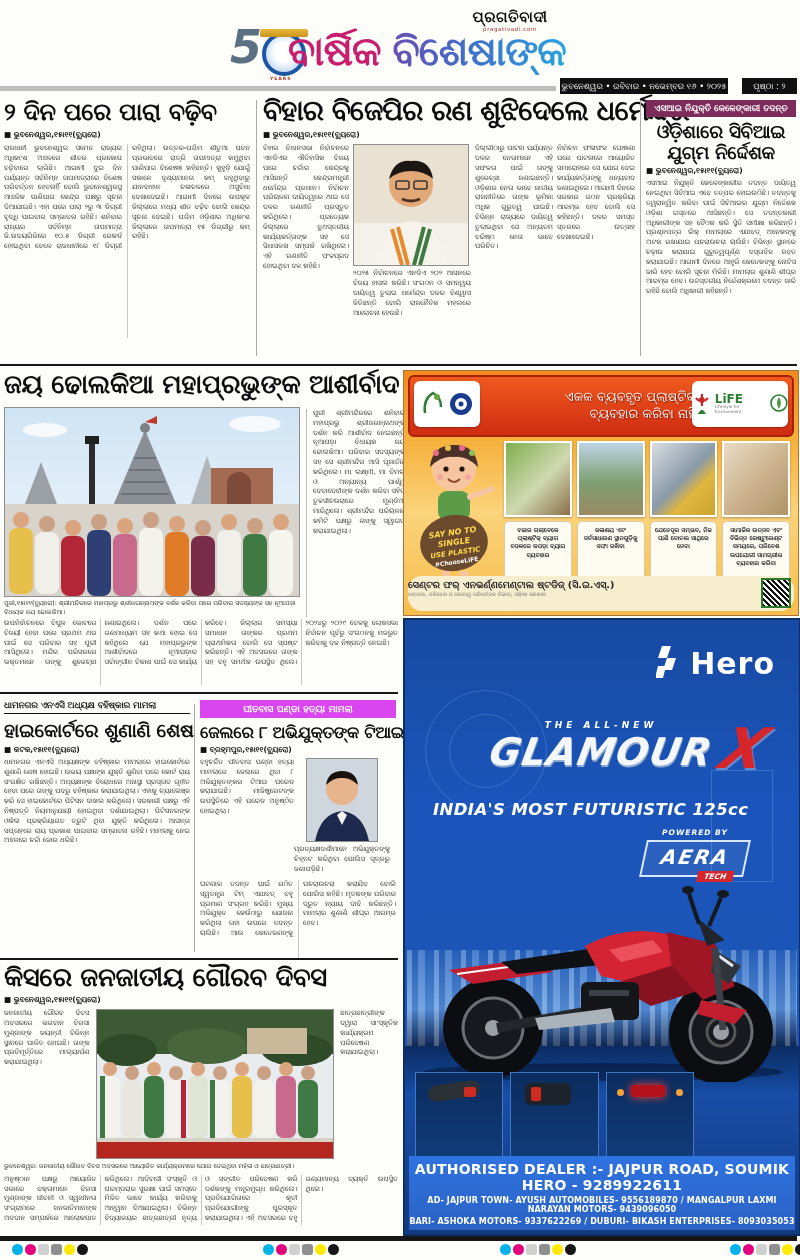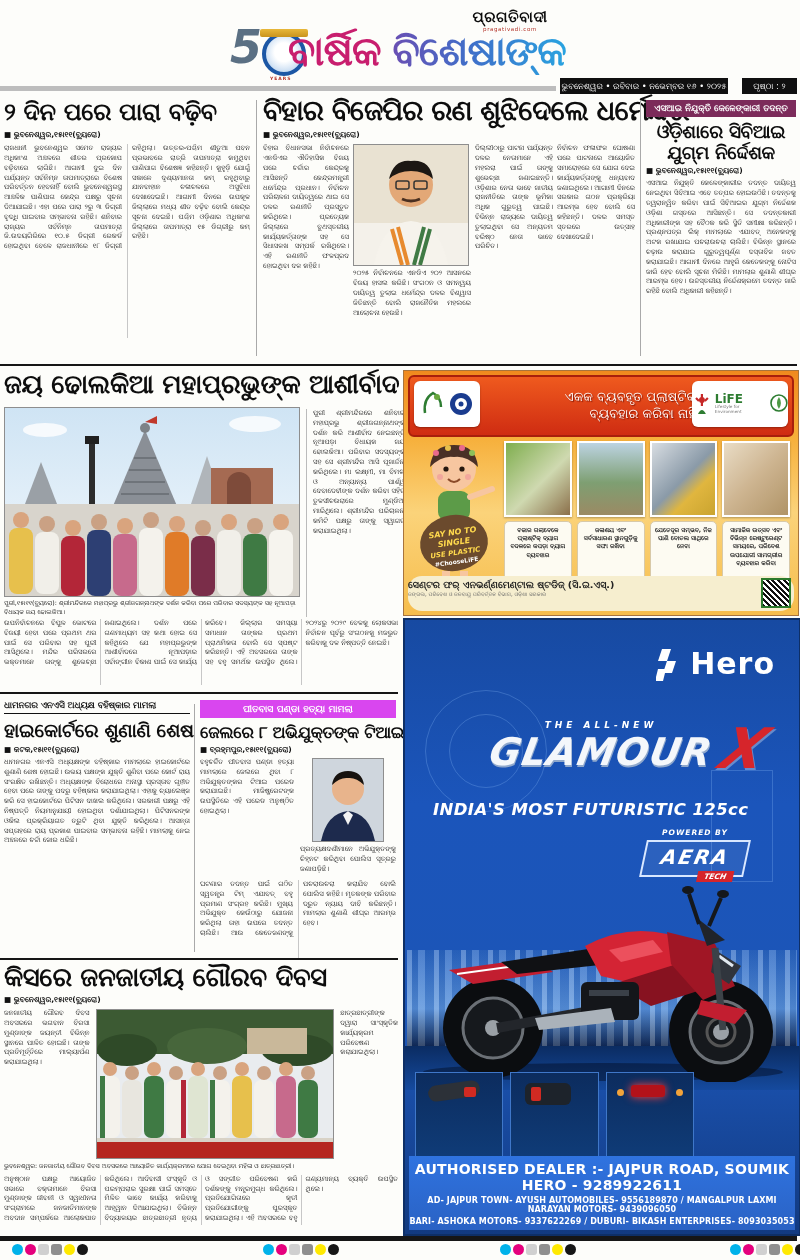--- a/index.html
+++ b/index.html
@@ -44,21 +44,21 @@
   .tip-card{background:#fdfbf2;border:1px solid #d8c9a8;border-radius:5px;padding:4px 3px;font-size:6.1px;line-height:1.35;text-align:center;font-weight:700;color:#222;height:56px;overflow:hidden;}
   .ad-footer{position:absolute;left:4px;right:4px;bottom:4px;height:32px;background:#f6eecf;border-radius:14px;text-align:left;padding-top:3px;}
   .ad-org{font-size:9.5px;font-weight:800;color:#222;}
   .ad-org-sub{font-size:5.4px;color:#666;}
   .qr{position:absolute;right:7px;bottom:7px;width:26px;height:26px;border:2px solid #2c7a2c;
       background:repeating-linear-gradient(45deg,#111 0 2px,#fff 2px 4px),#fff;}
   
   #ad-hero{position:absolute;left:403px;top:618px;width:394px;height:614px;border:2px solid #0e2f66;color:#fff;overflow:hidden;
      background:linear-gradient(180deg,#174aa2 0%,#1b55bb 30%,#1c55b6 68%,#123a80 100%);}
   .circuit{position:absolute;border:1px solid rgba(150,200,255,.25);}
-  .hero-logo{position:absolute;top:26px;right:24px;display:flex;align-items:flex-end;gap:8px;}
+  .hero-logo{position:absolute;top:26px;right:24px;display:flex;align-items:flex-start;gap:8px;}
   .hero-word{font-size:30px;font-weight:800;letter-spacing:1px;}
   .allnew{position:absolute;top:100px;left:46px;width:300px;text-align:center;font-style:italic;}
   .allnew .pre{font-size:9px;font-weight:700;letter-spacing:4px;}
   .glam{position:relative;display:inline-block;font-size:38px;font-weight:800;transform:skewX(-10deg);letter-spacing:1px;color:#f4f7fb;text-shadow:1px 2px 0 #8fa8cc;}
   .glam-x{position:absolute;top:96px;left:318px;font-size:56px;font-weight:900;font-style:italic;color:#d6252b;transform:skewX(-18deg);text-shadow:2px 2px 0 #ffffff55;}
   .futur{position:absolute;top:180px;left:28px;font-size:16.5px;font-weight:800;font-style:italic;letter-spacing:0.4px;white-space:nowrap;}
   .powered{position:absolute;top:208px;right:52px;text-align:center;font-style:italic;}
   .powered .pby{font-size:7.5px;font-weight:800;letter-spacing:1px;}
   .aera-badge{position:relative;margin-top:3px;border:2px solid #d9e8ff;padding:3px 16px 6px;transform:skewX(-12deg);background:rgba(255,255,255,.07);}
   .aera-badge .aera{font-size:20px;font-weight:900;letter-spacing:2px;}
@@ -124,21 +124,21 @@
             <rect x="42" y="36" width="13" height="8" rx="2" fill="none" stroke="#333" stroke-width="1.5"></rect>
             <rect x="60" y="36" width="13" height="8" rx="2" fill="none" stroke="#333" stroke-width="1.5"></rect>
             <path d="M48 54 Q57 58 66 54" stroke="#4a2f20" stroke-width="3" fill="none"></path>
             <path d="M20 120 Q28 78 57 76 Q86 78 94 120Z" fill="#f6f3ec"></path>
             <path d="M38 84 L48 120 M44 82 L54 120" stroke="#e78a2e" stroke-width="4"></path>
             <path d="M76 84 L66 120 M70 82 L60 120" stroke="#3f7a44" stroke-width="4"></path>
           </svg>
         </div>
         <div class="body-text" style="margin-top:3px;height:86px;">୨୦୨୫ ନିର୍ବାଚନରେ ଏନଡିଏ ୨୦୨ ଆସନରେ ବିଜୟ ହାସଲ କରିଛି। ସଂଗଠନ ଓ ସମନ୍ୱୟ ଦାୟିତ୍ୱ ତୁଲାଇ ଧର୍ମେନ୍ଦ୍ର ଦଳର ବିଶ୍ୱାସ ଜିତିଛନ୍ତି ବୋଲି ରାଜନୈତିକ ମହଲରେ ଆଲୋଚନା ହେଉଛି।</div>
       </div>
-      <div class="body-text" style="height:212px;">ଦିଲ୍ଲୀଠାରୁ ପାଟନା ପର୍ଯ୍ୟନ୍ତ ଦଳର ନେତାମାନେ ଏହି ମହଲରା ପାଇଁ ତାଙ୍କୁ ଶୁଭେଚ୍ଛା ଜଣାଇଛନ୍ତି। ଓଡ଼ିଶାର ନେତା ଭାବେ ଜାତୀୟ ରାଜନୀତିରେ ତାଙ୍କ ଭୂମିକା ଅଧିକ ଗୁରୁତ୍ୱ ପାଇଛି। ବିଭିନ୍ନ ରାଜ୍ୟରେ ଦାୟିତ୍ୱ ତୁଲାଇଥିବା ସେ ଅନ୍ୟତମ ବରିଷ୍ଠ ନେତା ଭାବେ ପରିଚିତ।</div>
+      <div class="body-text" style="height:212px;">ଦିଲ୍ଲୀଠାରୁ ପାଟନା ପର୍ଯ୍ୟନ୍ତ ଦଳର ନେତାମାନେ ଏହି ସଫଳତା ପାଇଁ ତାଙ୍କୁ ଶୁଭେଚ୍ଛା ଜଣାଇଛନ୍ତି। ଓଡ଼ିଶାର ନେତା ଭାବେ ଜାତୀୟ ରାଜନୀତିରେ ତାଙ୍କ ଭୂମିକା ଅଧିକ ଗୁରୁତ୍ୱ ପାଇଛି। ବିଭିନ୍ନ ରାଜ୍ୟରେ ଦାୟିତ୍ୱ ତୁଲାଇଥିବା ସେ ଅନ୍ୟତମ ବରିଷ୍ଠ ନେତା ଭାବେ ପରିଚିତ।</div>
       <div class="body-text" style="height:212px;">ନିର୍ବାଚନ ଫଳାଫଳ ଘୋଷଣା ପରେ ପାଟନାରେ ଆୟୋଜିତ ସମାରୋହରେ ସେ ଯୋଗ ଦେଇ କାର୍ଯ୍ୟକର୍ତ୍ତାଙ୍କୁ ଧନ୍ୟବାଦ ଜଣାଇଥିଲେ। ଆଗାମୀ ଦିନରେ ସରକାର ଗଠନ ପ୍ରକ୍ରିୟା ଆରମ୍ଭ ହେବ ବୋଲି ସେ କହିଛନ୍ତି। ଦଳର ସମସ୍ତ ସ୍ତରରେ ଉତ୍ସାହ ଦେଖାଦେଇଛି।</div>
     </div>
   </div>
   <div class="vrule" style="left:640px;top:100px;height:256px;"></div>
   <div class="abs" style="left:646px;top:100px;width:150px;">
     <div class="kicker-box" style="background:#7c2b5a;font-size:8.8px;padding:3px 2px;">ଏସଆଇ ନିଯୁକ୍ତି କେଳେଙ୍କାରୀ ତଦନ୍ତ</div>
     <div class="headline" style="font-size:18.5px;line-height:1.12;text-align:center;margin:5px 0 3px;">ଓଡ଼ିଶାରେ ସିବିଆଇ ଯୁଗ୍ମ ନିର୍ଦ୍ଦେଶକ</div>
     <div class="byline">■ ଭୁବନେଶ୍ୱର,୧୫ା୧୧(ବ୍ୟୁରୋ)</div>
     <div class="body-text" style="margin-top:3px;height:168px;">ଏସଆଇ ନିଯୁକ୍ତି କେଳେଙ୍କାରୀର ତଦନ୍ତ ଦାୟିତ୍ୱ ନେଇଥିବା ସିବିଆଇ ଏବେ ତତ୍ପର ହୋଇଉଠିଛି। ତଦନ୍ତକୁ ତ୍ୱରାନ୍ୱିତ କରିବା ପାଇଁ ସିବିଆଇର ଯୁଗ୍ମ ନିର୍ଦ୍ଦେଶକ ଓଡ଼ିଶା ଗସ୍ତରେ ଆସିଛନ୍ତି। ସେ ତଦନ୍ତକାରୀ ଅଧିକାରୀଙ୍କ ସହ ବୈଠକ କରି ସ୍ଥିତି ସମୀକ୍ଷା କରିଛନ୍ତି। ପ୍ରଶ୍ନପତ୍ର ଲିକ୍ ମାମଲାରେ ଏଯାବତ୍ ଅନେକଙ୍କୁ ଅଟକ ରଖାଯାଇ ପଚରାଉଚରା ଚାଲିଛି। ବିଭିନ୍ନ ସ୍ଥାନରେ ଚଢ଼ାଉ କରାଯାଇ ଗୁରୁତ୍ୱପୂର୍ଣ୍ଣ ଦସ୍ତାବିଜ ଜବତ କରାଯାଇଛି। ଆଗାମୀ ଦିନରେ ଆହୁରି କେତେକଙ୍କୁ ନୋଟିସ ଜାରି ହେବ ବୋଲି ସୂଚନା ମିଳିଛି। ମାମଲାର ଶୁଣାଣି ଶୀଘ୍ର ଆରମ୍ଭ ହେବ। ଉଚ୍ଚସ୍ତରୀୟ ନିର୍ଦ୍ଦେଶକ୍ରମେ ତଦନ୍ତ ଜାରି ରହିଛି ବୋଲି ଅଧିକାରୀ କହିଛନ୍ତି।</div>
   </div>
@@ -308,21 +308,21 @@
     <div class="kicker-underline">ଧାମନଗର ଏନଏସି ଅଧ୍ୟକ୍ଷ ବହିଷ୍କାର ମାମଲା</div>
     <div class="headline" style="font-size:19px;margin:5px 0 3px;white-space:nowrap;">ହାଇକୋର୍ଟରେ ଶୁଣାଣି ଶେଷ</div>
     <div class="byline">■ କଟକ,୧୫ା୧୧(ବ୍ୟୁରୋ)</div>
     <div class="body-text" style="margin-top:3px;height:188px;">ଧାମନଗର ଏନଏସି ଅଧ୍ୟକ୍ଷଙ୍କ ବହିଷ୍କାର ମାମଲାରେ ହାଇକୋର୍ଟରେ ଶୁଣାଣି ଶେଷ ହୋଇଛି। ଉଭୟ ପକ୍ଷଙ୍କ ଯୁକ୍ତି ଶୁଣିବା ପରେ କୋର୍ଟ ରାୟ ସଂରକ୍ଷିତ ରଖିଛନ୍ତି। ଅଧ୍ୟକ୍ଷଙ୍କ ବିରୋଧରେ ଅନାସ୍ଥା ପ୍ରସ୍ତାବ ଗୃହୀତ ହେବା ପରେ ତାଙ୍କୁ ପଦରୁ ବହିଷ୍କାର କରାଯାଇଥିଲା। ଏହାକୁ ଚ୍ୟାଲେଞ୍ଜ କରି ସେ ହାଇକୋର୍ଟରେ ପିଟିସନ ଦାଖଲ କରିଥିଲେ। ସରକାରୀ ପକ୍ଷରୁ ଏହି ନିଷ୍ପତ୍ତି ନିୟମାନୁଯାୟୀ ହୋଇଥିବା ଦର୍ଶାଯାଇଥିଲା। ପିଟିସନରଙ୍କ ଓକିଲ ପ୍ରକ୍ରିୟାଗତ ତ୍ରୁଟି ଥିବା ଯୁକ୍ତି କରିଥିଲେ। ଆସନ୍ତା ସପ୍ତାହରେ ରାୟ ପ୍ରକାଶ ପାଇବାର ସମ୍ଭାବନା ରହିଛି। ମାମଲାକୁ ନେଇ ଅଞ୍ଚଳରେ ଚର୍ଚ୍ଚା ଜୋର ଧରିଛି।</div>
   </div>
   <div class="vrule" style="left:194px;top:704px;height:248px;"></div>
   <div class="abs" style="left:200px;top:700px;width:196px;">
     <div class="kicker-box" style="background:#d946ef;font-size:9.4px;padding:3px 0;">ପୀତବାସ ପଣ୍ଡା ହତ୍ୟା ମାମଲା</div>
     <div class="headline" style="font-size:16.5px;text-align:center;margin:5px 0 3px;white-space:nowrap;">ଜେଲରେ ୮ ଅଭିଯୁକ୍ତଙ୍କ ଟିଆଇ ପରେଡ</div>
     <div class="byline">■ ବ୍ରହ୍ମପୁର,୧୫ା୧୧(ବ୍ୟୁରୋ)</div>
-    <div style="display:flex;gap:6px;margin-top:3px;">
+    <div style="display:flex;margin-top:3px;">
       <div class="body-text" style="width:94px;height:118px;">ବହୁଚର୍ଚ୍ଚିତ ପୀତବାସ ପଣ୍ଡା ହତ୍ୟା ମାମଲାରେ ଜେଲରେ ଥିବା ୮ ଅଭିଯୁକ୍ତଙ୍କର ଟିଆଇ ପରେଡ କରାଯାଇଛି। ମାଜିଷ୍ଟ୍ରେଟଙ୍କ ଉପସ୍ଥିତିରେ ଏହି ପରେଡ ଅନୁଷ୍ଠିତ ହୋଇଥିଲା।</div>
       <div style="width:96px;">
         <div class="photo-frame" style="width:70px;height:82px;margin:0 auto;">
           <svg width="70" height="82" viewBox="0 0 70 82">
             <rect width="70" height="82" fill="#cfd6dd"></rect>
             <circle cx="35" cy="30" r="16" fill="#e8b48c"></circle>
             <path d="M19 26 Q21 12 35 12 Q49 12 51 26 Q43 18 35 19 Q27 18 19 26Z" fill="#17120e"></path>
             <path d="M8 82 Q14 54 35 52 Q56 54 62 82Z" fill="#1d2a4d"></path>
             <path d="M30 56 L35 66 L40 56 L35 52Z" fill="#f3f3f3"></path>
           </svg>

